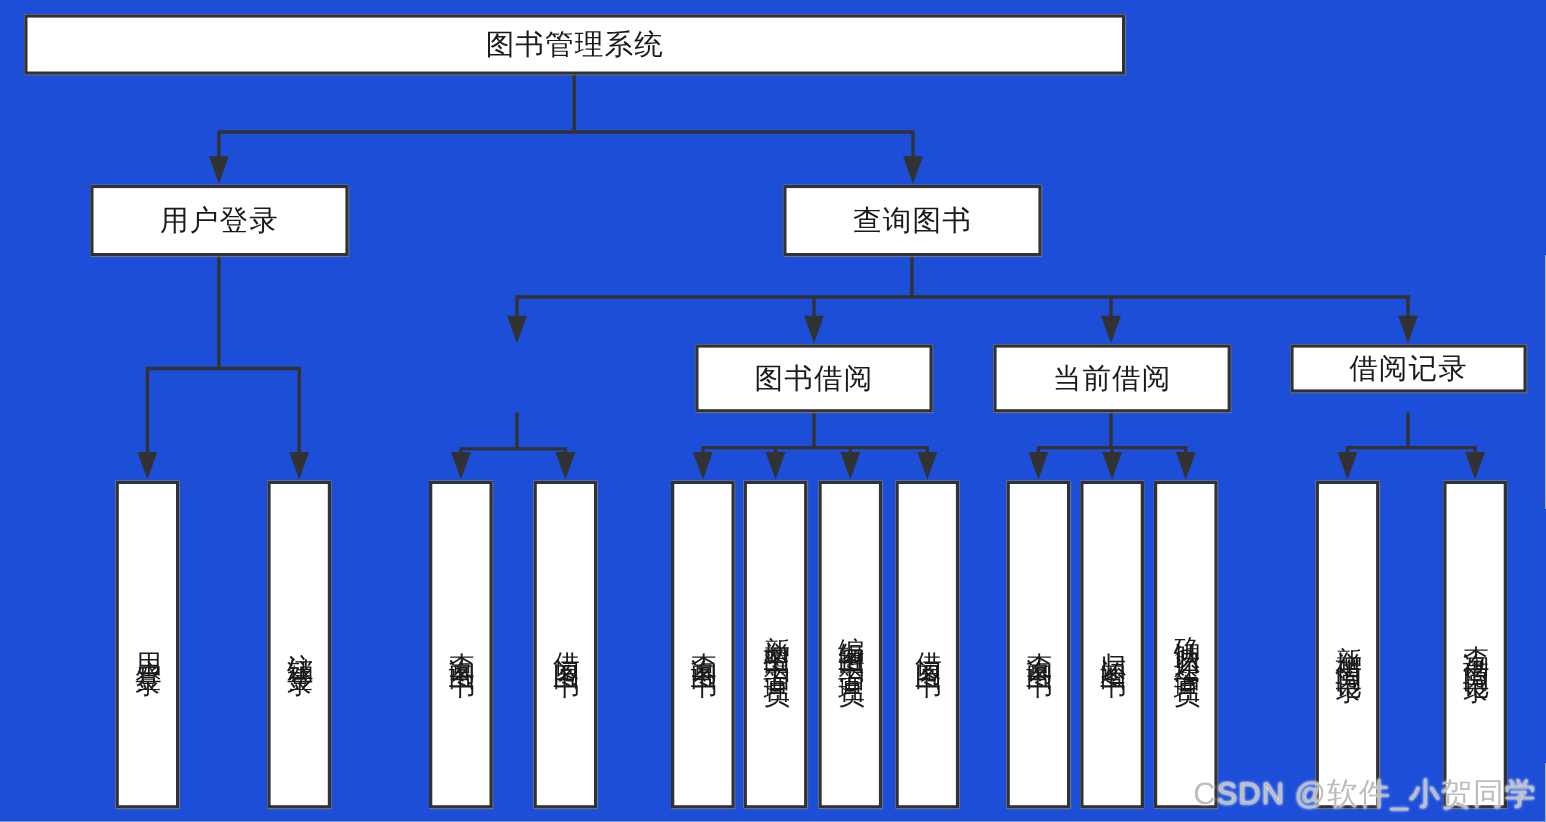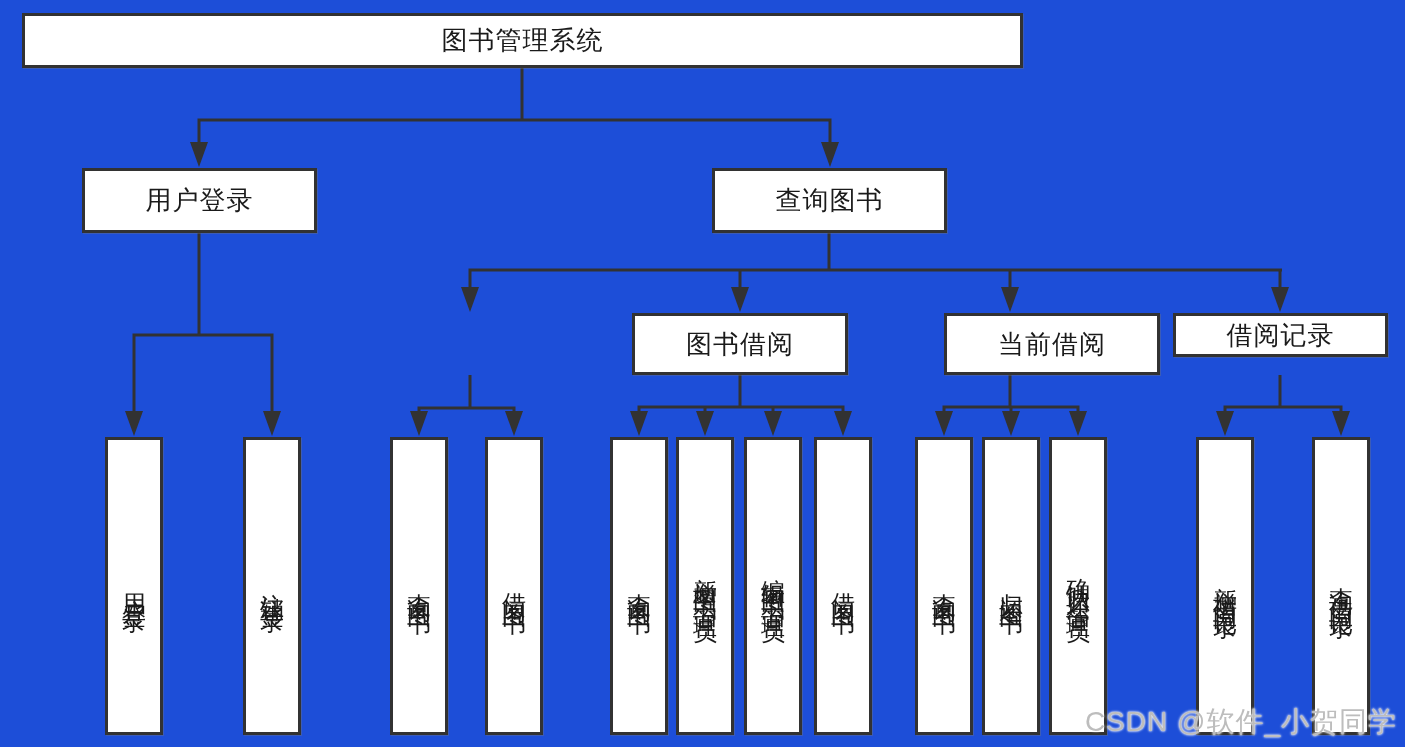--- a/index.html
+++ b/index.html
@@ -107,21 +107,21 @@
   <div class="box" style="left:82px; top:168px; width:235px; height:65px;">
     <span class="h-label">用户登录</span>
   </div>
   <div class="box" style="left:712px; top:168px; width:235px; height:65px;">
     <span class="h-label">查询图书</span>
   </div>
 
   <div class="box" style="left:632px; top:313px; width:216px; height:62px;text-align:center;">
     <span class="h-label">图书借阅</span>
   </div>
-  <div class="box" style="left:903px; top:313px; width:216px; height:62px;margin-left:41px;">
+  <div class="box" style="left:903px; top:313px; width:216px; height:62px;">
     <span class="h-label">当前借阅</span>
   </div>
   <div class="box" style="left:1173px; top:313px; width:215px; height:44px;">
     <span class="h-label">借阅记录</span>
   </div>
 
   <div class="box leaf" style="left:105px;">
     <span class="v-label">用户登录</span>
   </div>
   <div class="box leaf" style="left:243px;">

